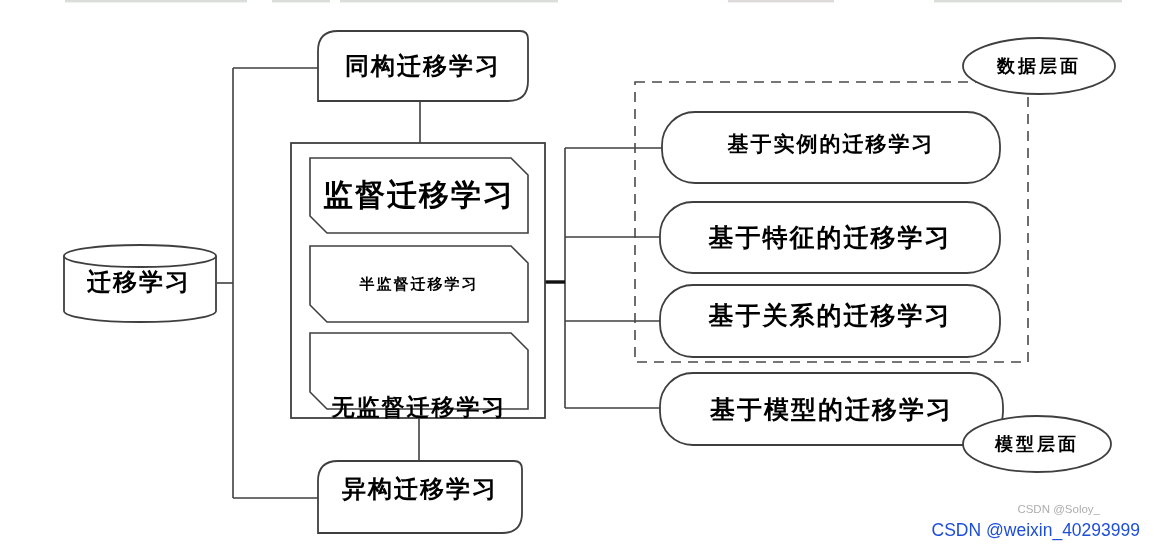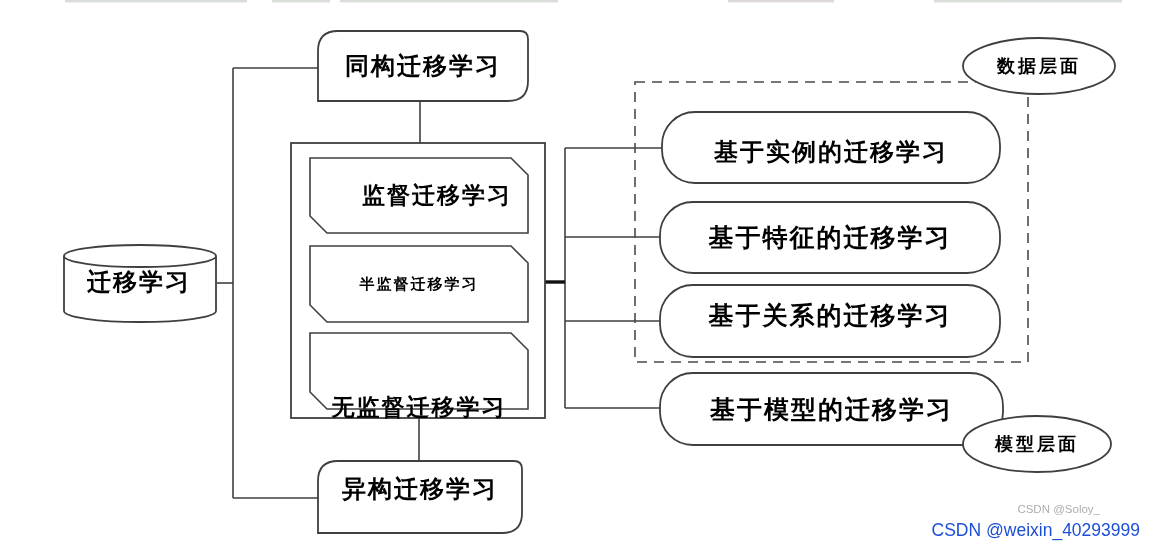--- a/index.html
+++ b/index.html
@@ -12,25 +12,25 @@
   }
   #shapes{position:absolute;left:0;top:0;width:1157px;height:556px;}
   .lbl{
     position:absolute;
     display:flex;align-items:center;justify-content:center;
     color:#000;font-weight:600;letter-spacing:2px;
     white-space:nowrap;
   }
   .lbl-root{left:64px;top:245px;width:150px;height:74px;font-size:24px;}
   .lbl-homo{left:318px;top:31px;width:210px;height:70px;font-size:24px;}
-  .lbl-sup0{left:310px;top:158px;width:254px;height:75px;font-size:23px;}
+  .lbl-sup0{left:310px;top:158px;width:218px;height:75px;font-size:30px;}
   .lbl-sup1{left:310px;top:246px;width:218px;height:76px;font-size:15px;}
   .lbl-sup2{left:310px;top:333px;width:218px;height:76px;font-size:23px;margin-top:36px;}
   .lbl-hetero{left:318px;top:461px;width:204px;height:56px;font-size:24px;}
-  .lbl-app0{left:662px;top:116px;width:338px;height:71px;font-size:24px;}
+  .lbl-app0{left:662px;top:108px;width:338px;height:71px;font-size:21px;}
   .lbl-app1{left:660px;top:202px;width:340px;height:71px;font-size:25px;}
   .lbl-app2{left:660px;top:285px;width:340px;height:60px;font-size:25px;}
   .lbl-app3{left:660px;top:373px;width:343px;height:72px;font-size:25px;}
   .lbl-level{font-size:18px;font-weight:700;letter-spacing:3px;}
   .lbl-data-level{left:963px;top:38px;width:152px;height:56px;font-family:Liberation Serif, serif;}
   .lbl-model-level{left:963px;top:416px;width:148px;height:56px;}
   .watermark{
     position:absolute;
     font-weight:400;letter-spacing:0;
     color:#1d4ed8;

